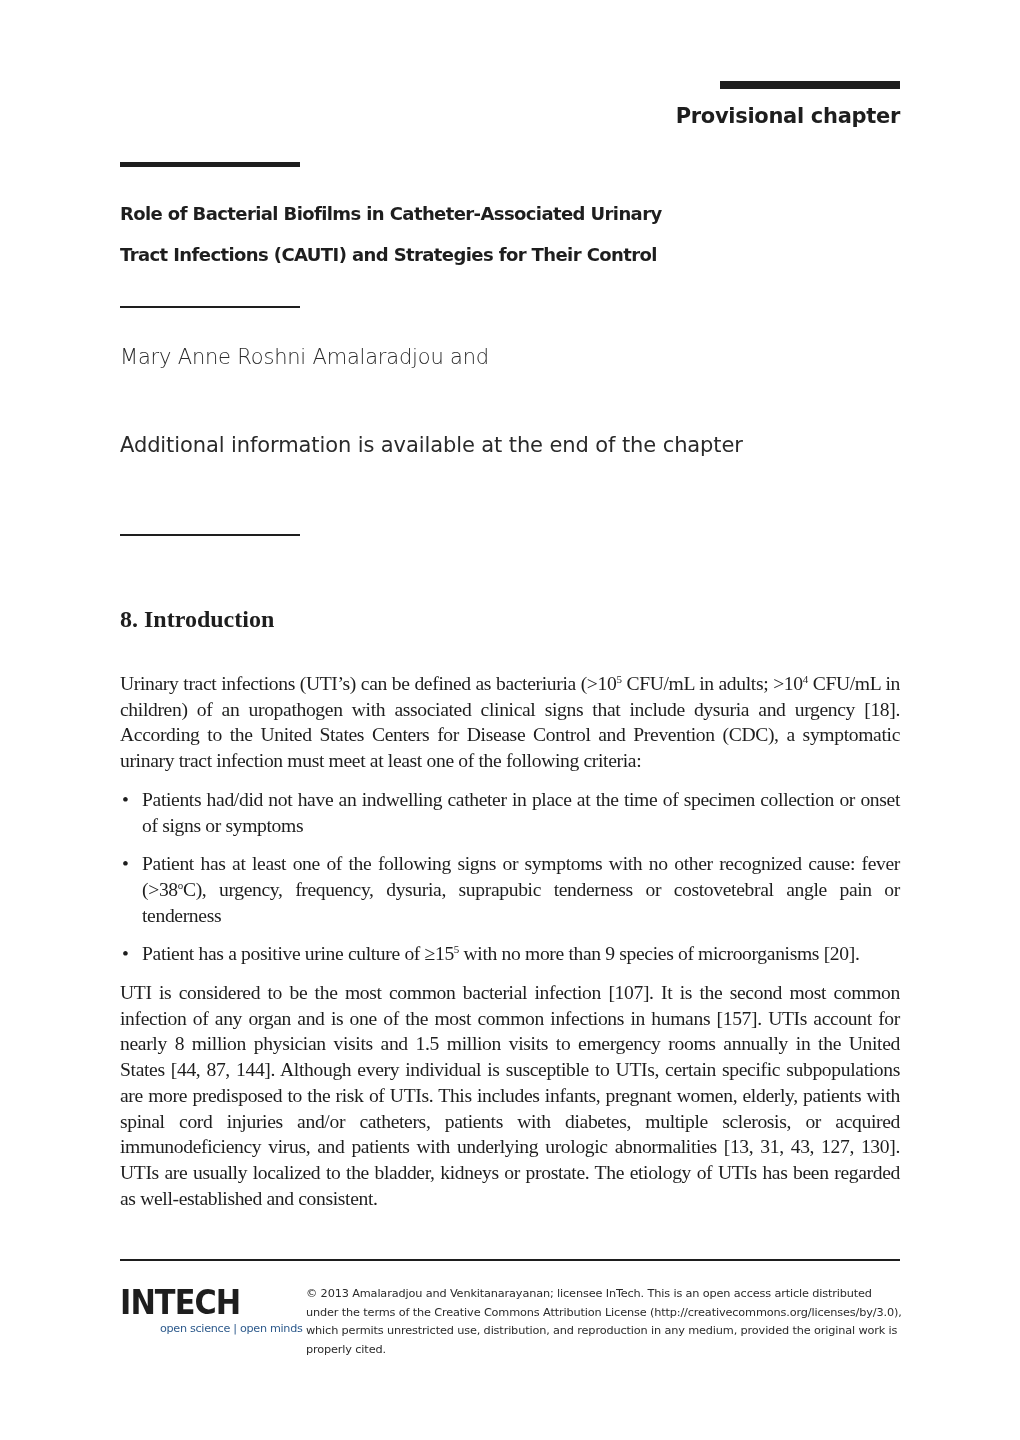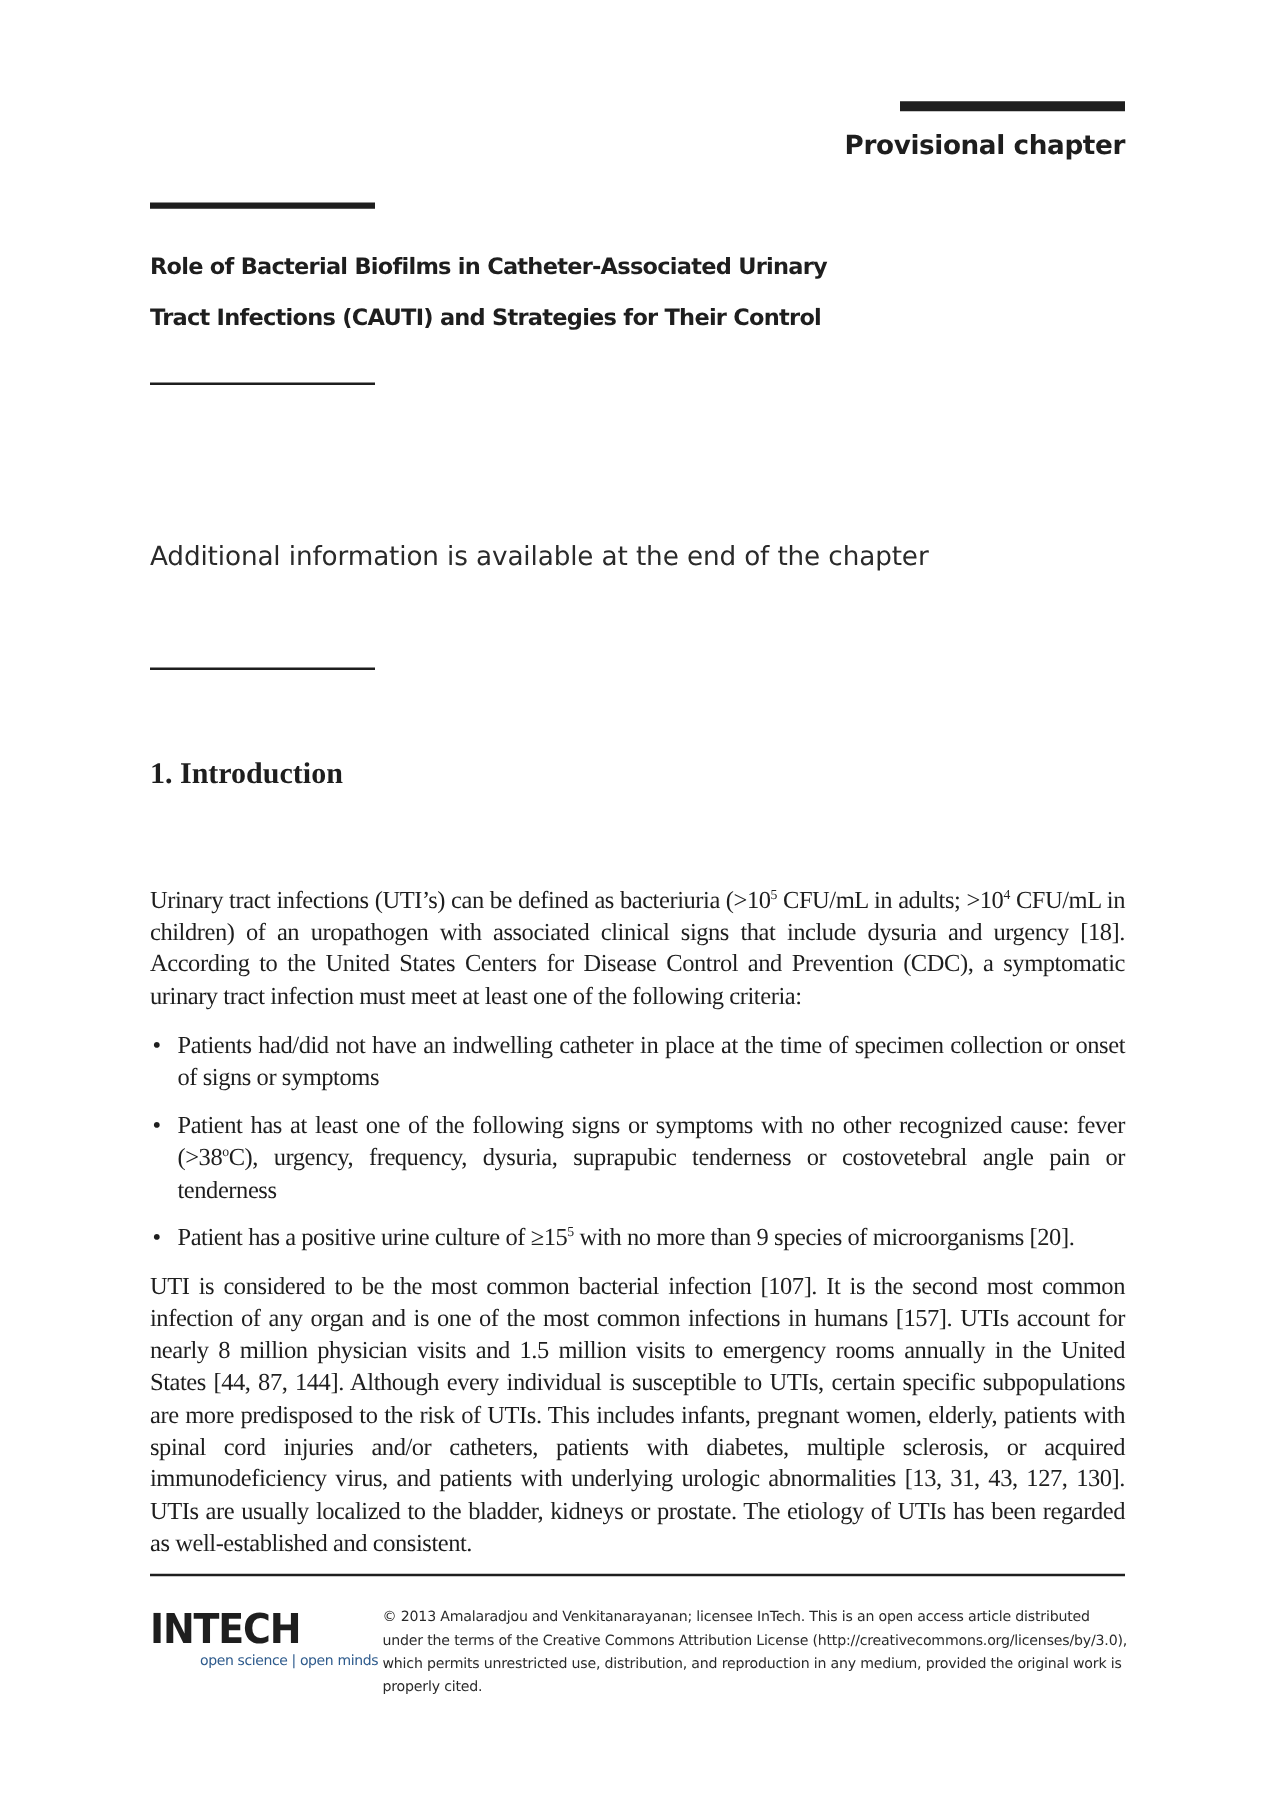--- a/index.html
+++ b/index.html
@@ -1,19 +1,19 @@
 <!DOCTYPE html>
 <html><head>
   <meta charset="utf-8">
   <style>
     html, body { margin: 0; padding: 0; background: #ffffff; }
     body { width: 1020px; height: 1440px; position: relative; overflow: hidden; color: #1e1e1e; }
     .rule { position: absolute; background: #1e1e1e; }
     .sans { font-family: "DejaVu Sans", sans-serif; }
-    .serif { font-family: "Liberation Serif", serif; margin-top: 37px; }
+    .serif { font-family: "Liberation Serif", serif; }
     #prov-label { position: absolute; right: 120px; top: 104px; font-size: 21px; font-weight: bold; letter-spacing: -0.3px; }
     #title { position: absolute; left: 120px; top: 193px; width: 800px; font-size: 18px; font-weight: bold; line-height: 41px; letter-spacing: -0.6px; margin: 0; }
     #authors { position: absolute; left: 120px; top: 340px; font-size: 21px; line-height: 34px; font-weight: 300; letter-spacing: -0.2px; color: #2a2a2a; }
     #addinfo { position: absolute; left: 120px; top: 433px; font-size: 21px; letter-spacing: -0.1px; color: #2a2a2a; }
     #section-heading { position: absolute; left: 120px; top: 606px; font-size: 24px; font-weight: bold; margin: 0; }
     #body { position: absolute; left: 120px; top: 671px; width: 780px; font-size: 19.6px; line-height: 25.7px; text-align: justify; letter-spacing: -0.35px; }
     #body p { margin: 0; }
     #body ul { list-style: none; margin: 13px 0 12px 0; padding: 0; }
     #body li { position: relative; padding-left: 22px; margin-bottom: 13px; }
     #body li .bullet { position: absolute; left: 2px; top: 0; }
@@ -33,25 +33,26 @@
 <div class="rule" style="left:120px; top:534px; width:180px; height:2px;"></div>
 
 <div id="prov-label" class="sans">Provisional chapter</div>
 
 <h1 id="title" class="sans">
   <span>Role of Bacterial Biofilms in Catheter-Associated Urinary</span><br>
   <span>Tract Infections (CAUTI) and Strategies for Their Control</span>
 </h1>
 
 <div id="authors" class="sans">
+  <div>Mary Anne Roshni Amalaradjou and</div>
 </div>
 
 <div id="addinfo" class="sans">Additional information is available at the end of the chapter</div>
 
-<h2 id="section-heading" class="serif">1. Introduction</h2>
+<h2 id="section-heading" class="serif">8. Introduction</h2>
 
 <div id="body" class="serif">
   <p><span>Urinary tract infections (UTI’s) can be defined as bacteriuria (&gt;10</span><sup>5</sup><span> CFU/mL in adults; &gt;10</span><sup>4</sup><span> CFU/mL in children) of an uropathogen with associated clinical signs that include dysuria and urgency [18]. According to the United States Centers for Disease Control and Prevention (CDC), a symptomatic urinary tract infection must meet at least one of the following criteria:</span></p>
   <ul>
     <li><span class="bullet">•</span><span>Patients had/did not have an indwelling catheter in place at the time of specimen collection or onset of signs or symptoms</span></li>
     <li><span class="bullet">•</span><span>Patient has at least one of the following signs or symptoms with no other recognized cause: fever (&gt;38</span><sup>o</sup><span>C), urgency, frequency, dysuria, suprapubic tenderness or costovetebral angle pain or tenderness</span></li>
     <li><span class="bullet">•</span><span>Patient has a positive urine culture of ≥15</span><sup>5</sup><span> with no more than 9 species of microorganisms [20].</span></li>
   </ul>
   <p>UTI is considered to be the most common bacterial infection [107]. It is the second most common infection of any organ and is one of the most common infections in humans [157]. UTIs account for nearly 8 million physician visits and 1.5 million visits to emergency rooms annually in the United States [44, 87, 144]. Although every individual is susceptible to UTIs, certain specific subpopulations are more predisposed to the risk of UTIs. This includes infants, pregnant women, elderly, patients with spinal cord injuries and/or catheters, patients with diabetes, multiple sclerosis, or acquired immunodeficiency virus, and patients with underlying urologic abnormalities [13, 31, 43, 127, 130]. UTIs are usually localized to the bladder, kidneys or prostate. The etiology of UTIs has been regarded as well-established and consistent.</p>
 </div>

